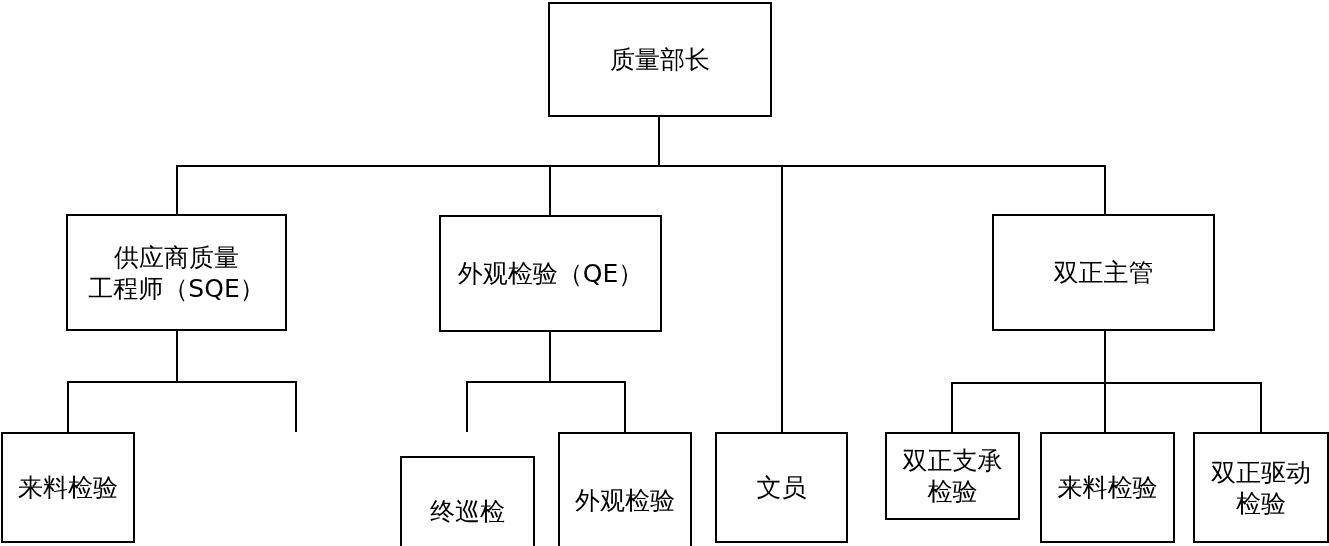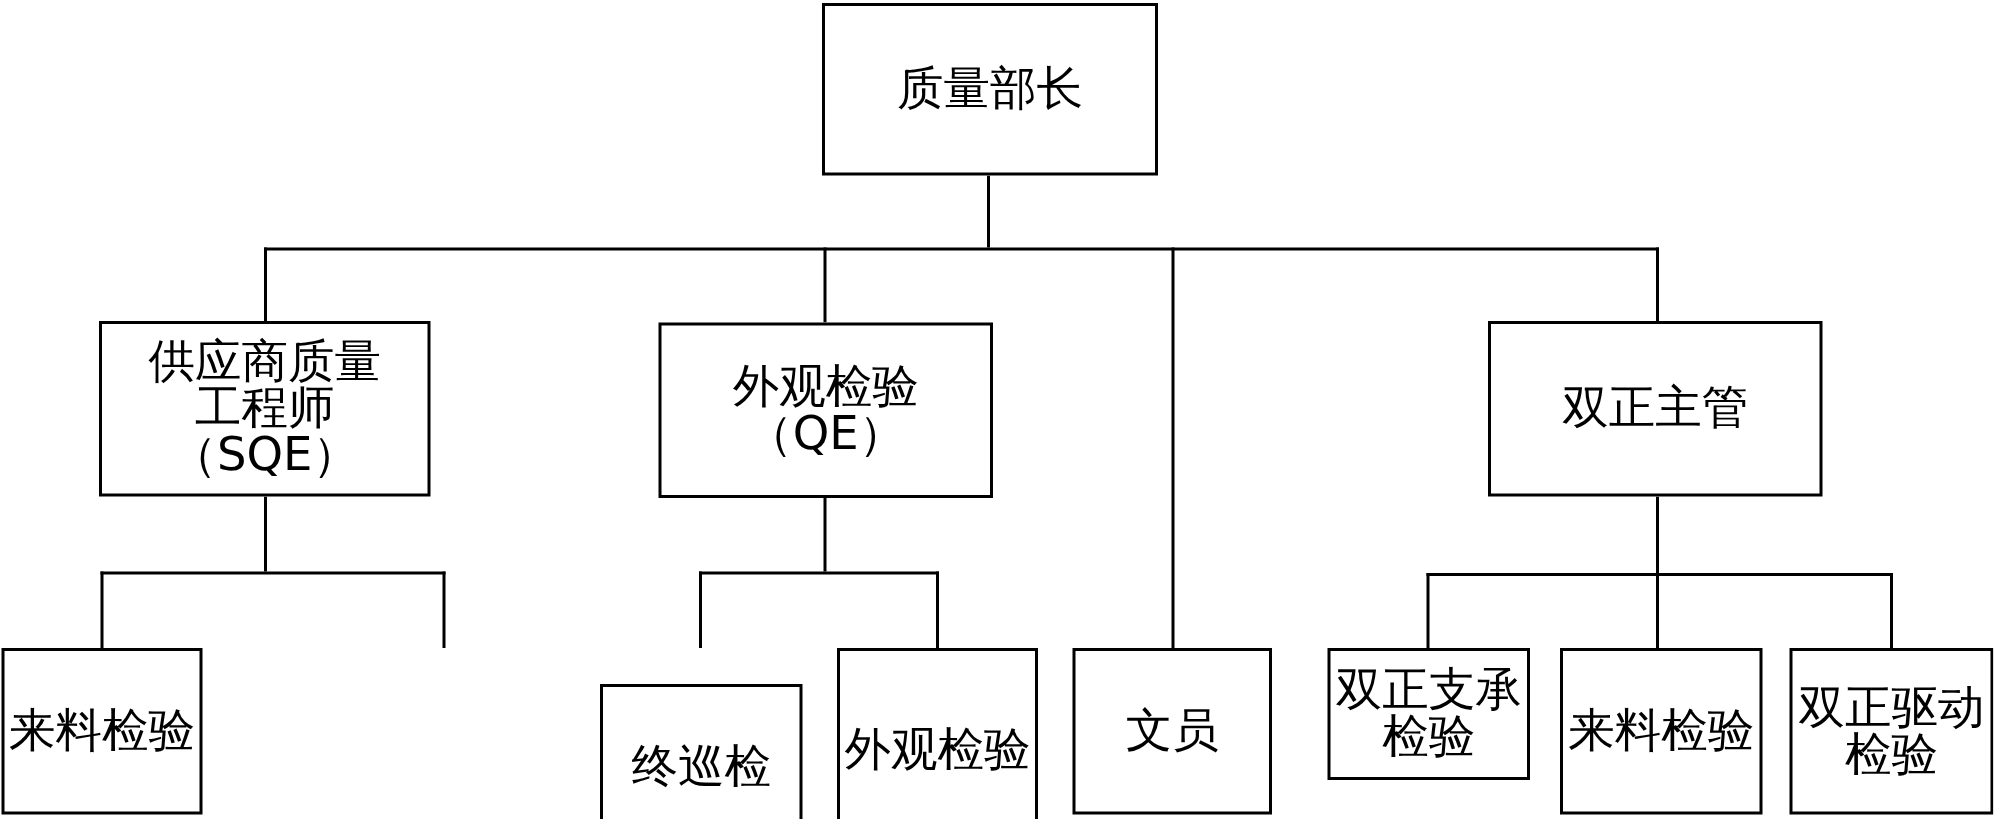--- a/index.html
+++ b/index.html
@@ -18,21 +18,21 @@
   }
   .node {
     position: absolute;
     box-sizing: border-box;
     border: 2px solid #000000;
     background: #ffffff;
     display: flex;
     align-items: center;
     justify-content: center;
     text-align: center;
-    font-size: 31px;
+    font-size: 25px;
     line-height: 31px;
     white-space: pre-line;
   }
   .line {
     position: absolute;
     background: #000000;
   }
 
   
   #n-root       { left: 548px;  top: 2px;   width: 224px; height: 115px; }

